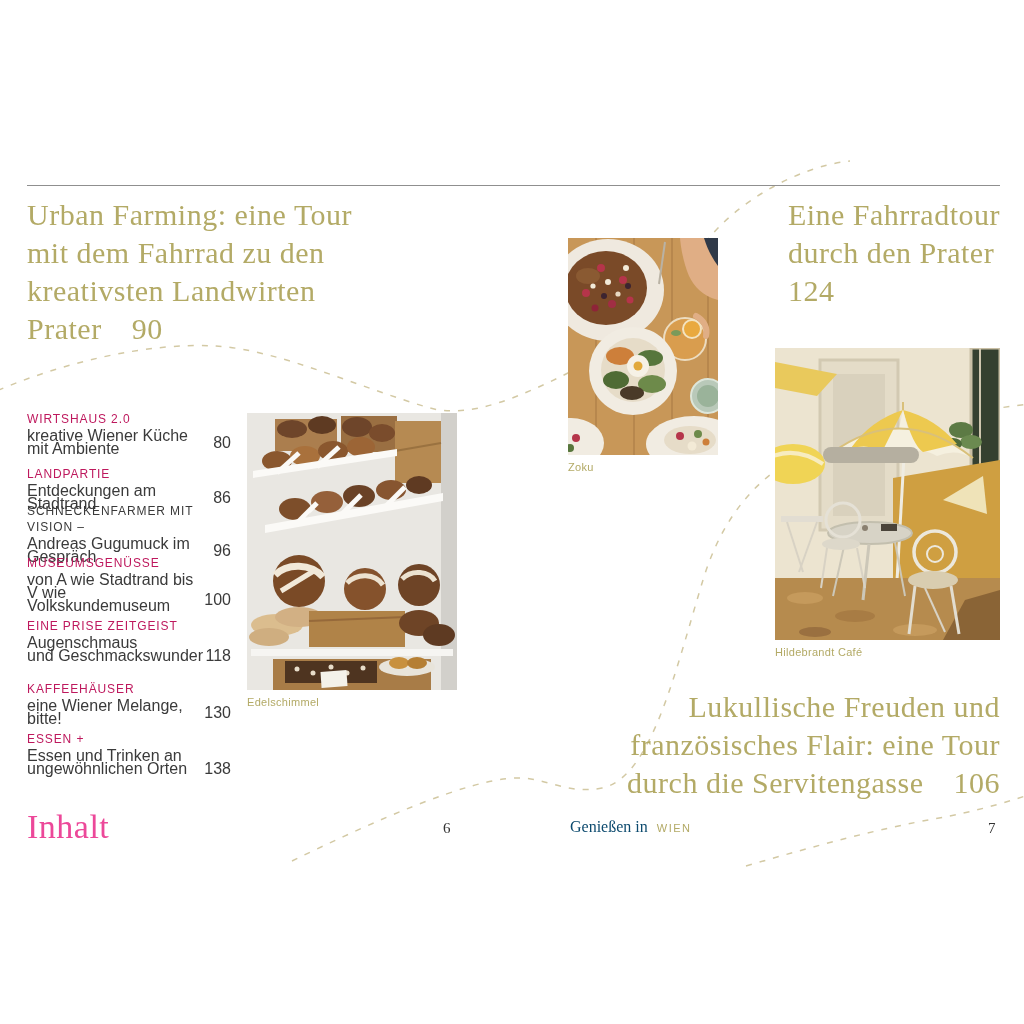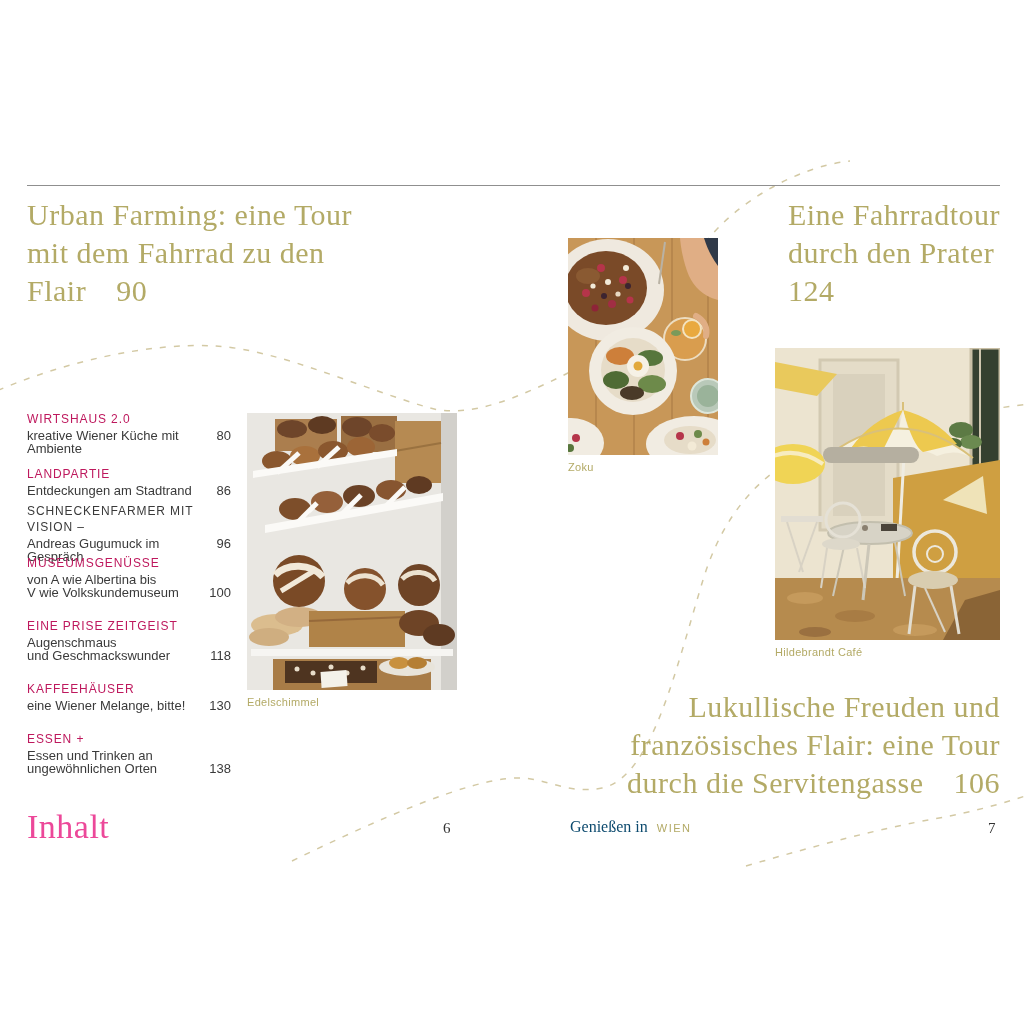--- a/index.html
+++ b/index.html
@@ -19,21 +19,21 @@
   .toc-entry{position:absolute;left:0;width:204px;}
   .toc-entry:nth-of-type(1){top:411px}
   .toc-entry:nth-of-type(2){top:466px}
   .toc-entry:nth-of-type(3){top:503px}
   .toc-entry:nth-of-type(4){top:555px}
   .toc-entry:nth-of-type(5){top:618px}
   .toc-entry:nth-of-type(6){top:681px}
   .toc-entry:nth-of-type(7){top:731px}
   .toc-title{font-size:12px;letter-spacing:0.9px;color:#be185d;line-height:16px;margin-bottom:2px;}
   .toc-title.dark{color:#3a3a3a;}
-  .toc-row{display:flex;justify-content:space-between;font-size:13px;line-height:13px;color:#3a3a3a;}
+  .toc-row{display:flex;justify-content:space-between;font-size:16px;line-height:13px;color:#3a3a3a;align-items:center;}
   .toc-page{color:#3a3a3a;}
 
   figure{position:absolute;margin:0;}
   figure svg{display:block;}
   figcaption{margin-top:6px;font-size:11px;color:#b3aa66;letter-spacing:0.3px;}
   .fig-zoku{left:568px;top:238px;}
   .fig-bread{left:247px;top:413px;}
   .fig-cafe{left:775px;top:348px;}
 
   .inhalt{position:absolute;left:27px;top:808px;font-family:"Liberation Serif",serif;
@@ -56,21 +56,22 @@
       <path d="M 292 861 C 372 822, 468 779, 516 778 C 546 777, 566 795, 602 788 C 652 778, 676 668, 703 580 C 728 498, 778 458, 838 440 C 908 420, 980 410, 1038 403"></path>
       <path d="M 746 866 C 818 845, 882 828, 934 819 C 978 811, 1008 802, 1040 791"></path>
     </g>
   </svg>
 
   <div class="rule"></div>
 
   <div class="headline hl-left">
       <div class="hl-line">Urban Farming: eine Tour</div>
       <div class="hl-line">mit dem Fahrrad zu den</div>
-      <div class="hl-line"><span>Flair</span><span class="hl-num">90</span></div>
+      <div class="hl-line">kreativsten Landwirten</div>
+      <div class="hl-line"><span>Prater</span><span class="hl-num">90</span></div>
     </div>
   <div class="headline hl-right">
       <div class="hl-line">Eine Fahrradtour</div>
       <div class="hl-line">durch den Prater</div>
       <div class="hl-line">124</div>
     </div>
   <div class="headline hl-bottom">
       <div class="hl-line">Lukullische Freuden und</div>
       <div class="hl-line">französisches Flair: eine Tour</div>
       <div class="hl-line"><span>durch die Servitengasse</span><span class="hl-num">106</span></div>
@@ -94,21 +95,21 @@
       <div class="toc-entry">
         <div class="toc-title dark">SCHNECKENFARMER MIT VISION –</div>
         <div class="toc-row">
           <span>Andreas Gugumuck im Gespräch</span>
           <span class="toc-page">96</span>
         </div>
       </div>
       <div class="toc-entry">
         <div class="toc-title">MUSEUMSGENÜSSE</div>
         <div class="toc-row">
-          <span>von A wie Albertina bis</span>
+          <span>von A wie Stadtrand bis</span>
         </div>
         <div class="toc-row">
           <span>V wie Volkskundemuseum</span>
           <span class="toc-page">100</span>
         </div>
       </div>
       <div class="toc-entry">
         <div class="toc-title">EINE PRISE ZEITGEIST</div>
         <div class="toc-row">
           <span>Augenschmaus</span>

